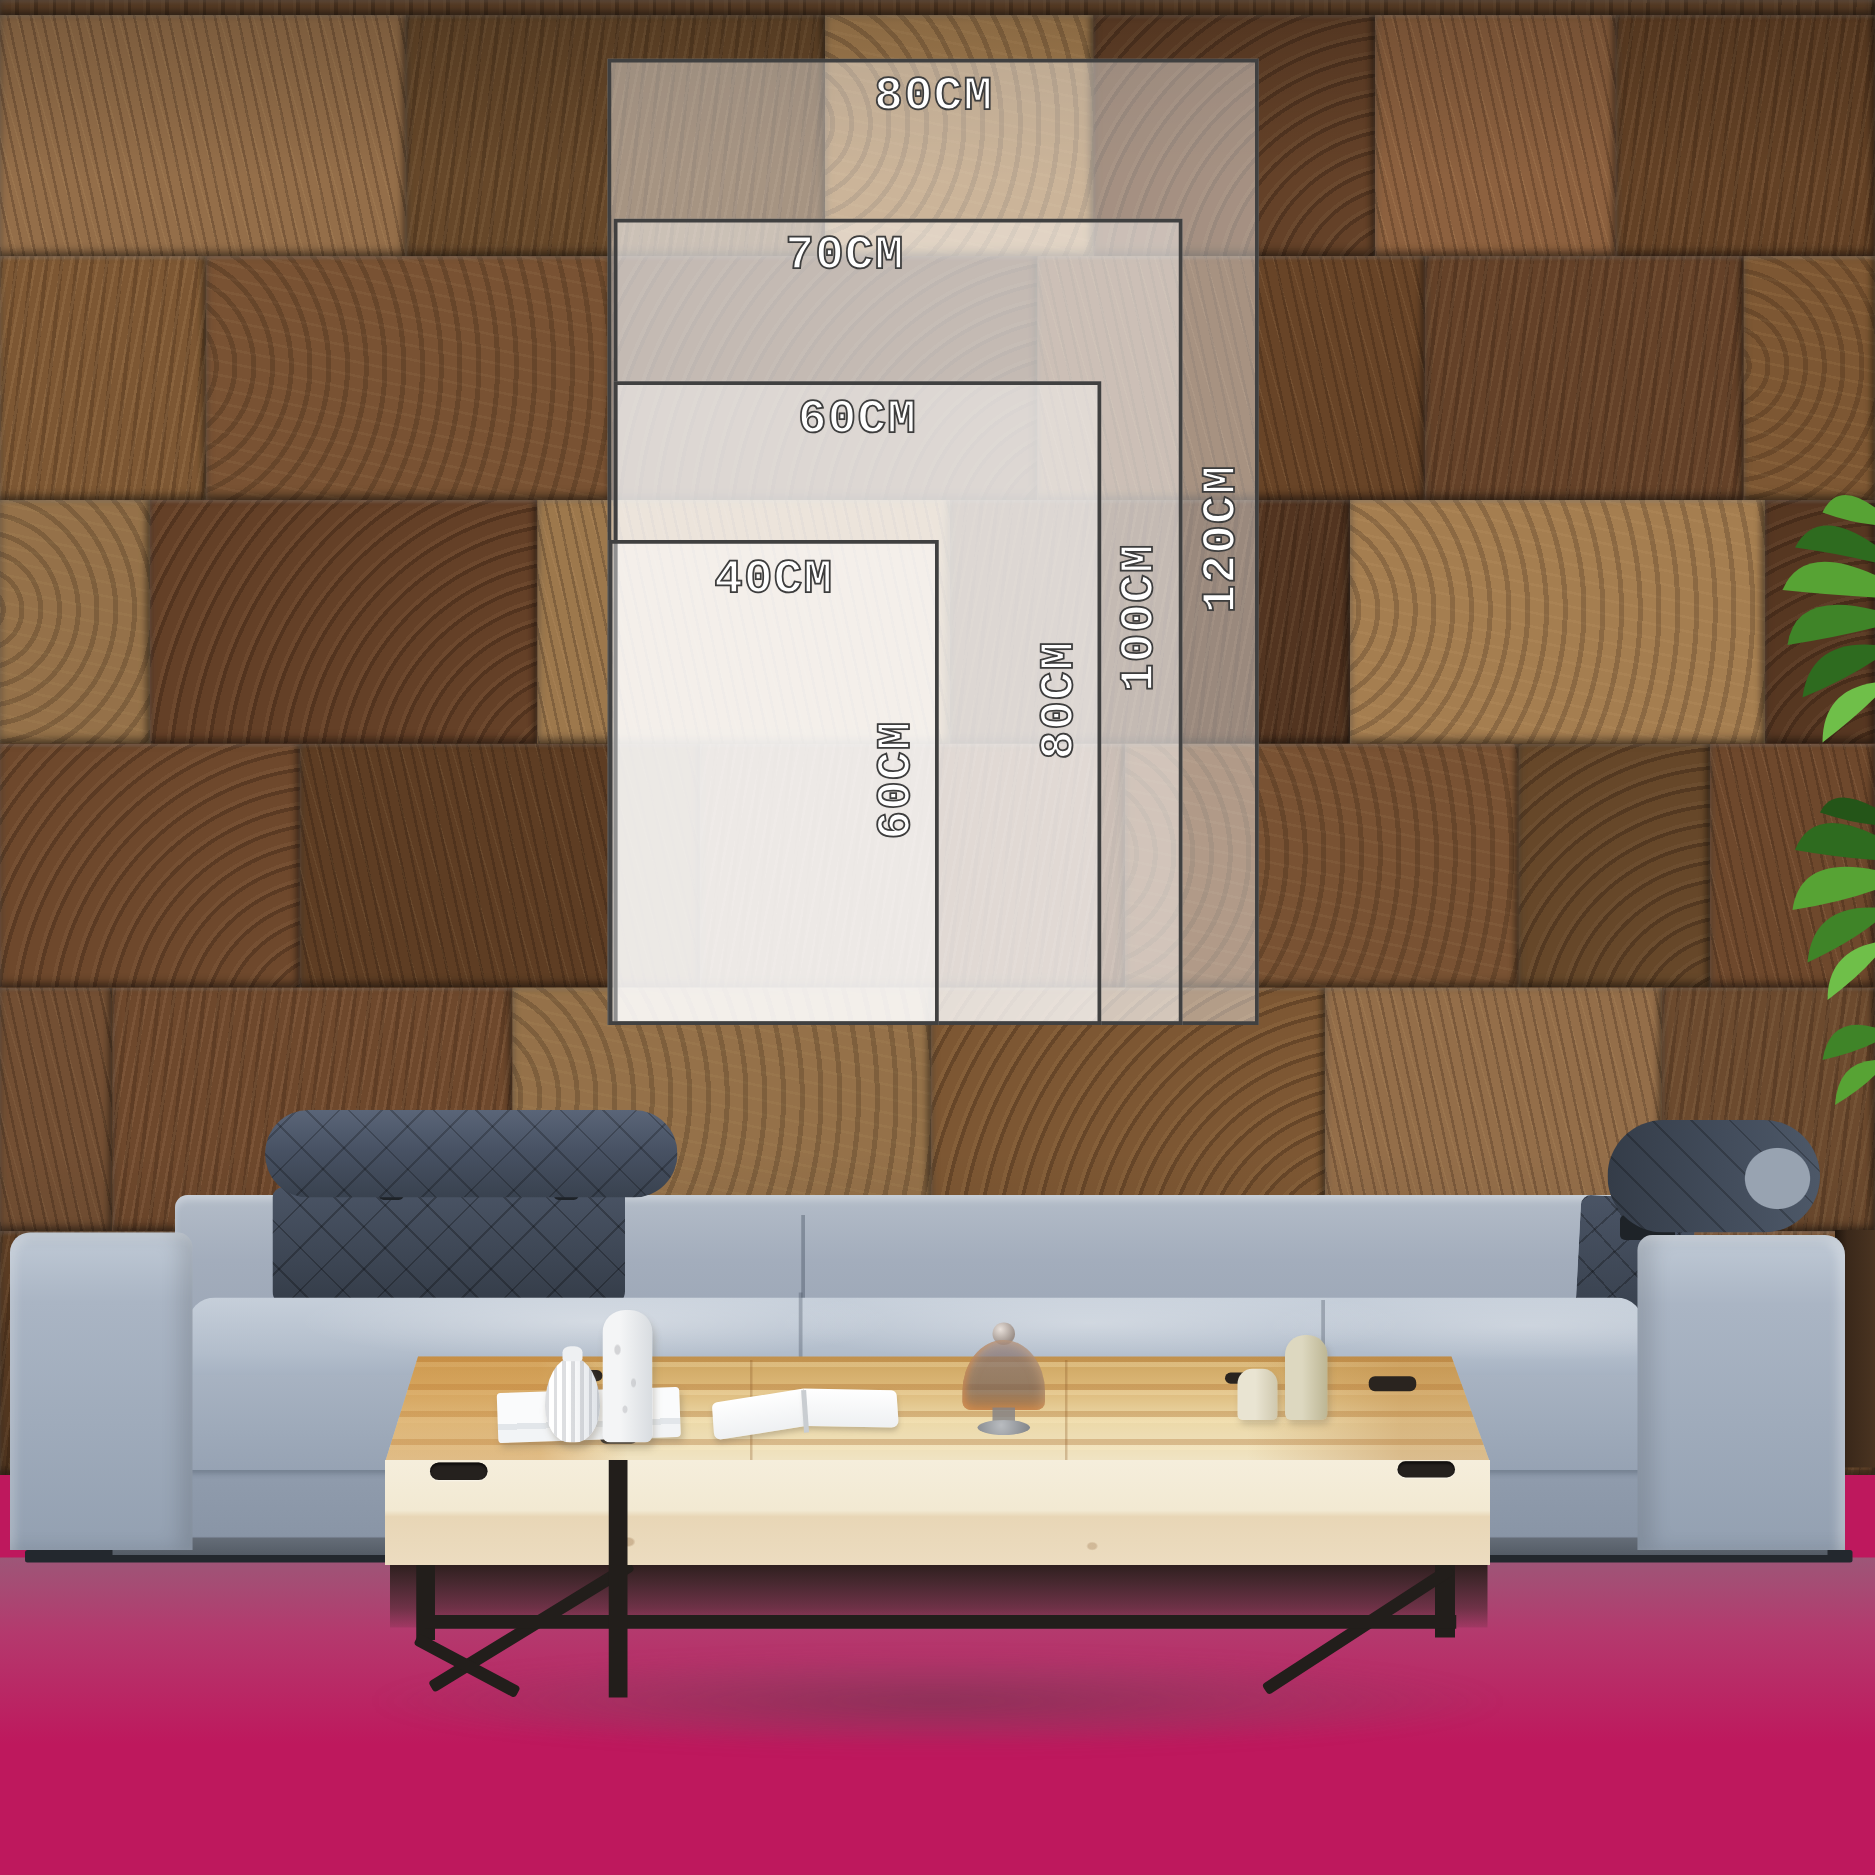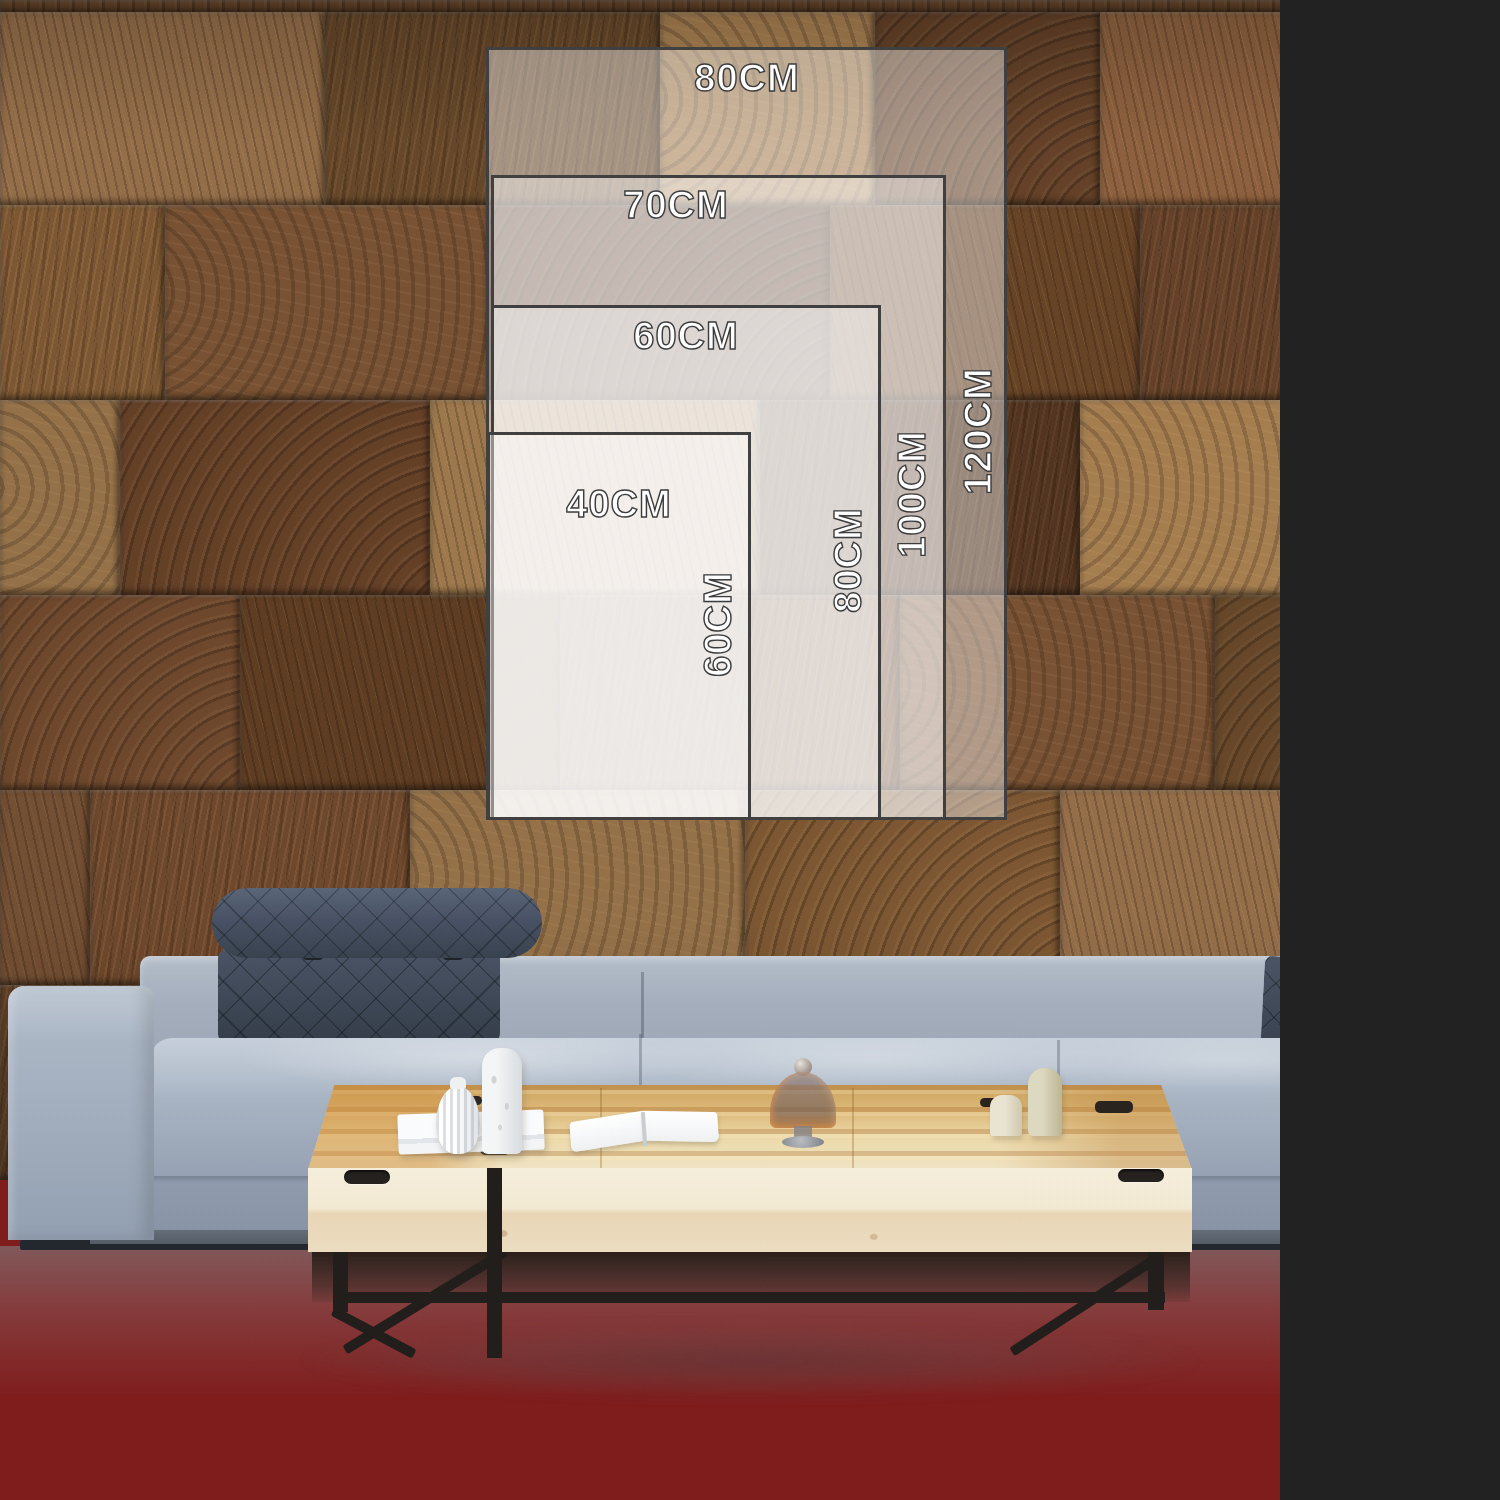--- a/index.html
+++ b/index.html
@@ -1,17 +1,17 @@
 <!DOCTYPE html>
 <html><head>
 <meta charset="utf-8">
 <style>
   html,body{margin:0;padding:0;background:#222;}
-  #stage{position:relative;width:1280px;height:1500px;overflow:hidden;
-         font-family:Liberation Sans, sans-serif;background:#7f1d1d;}
+  #stage{position:relative;width:1500px;height:1500px;overflow:hidden;
+         font-family:Liberation Mono, monospace;background:#be185d;}
   #stage *{box-sizing:border-box;}
 
   
   .wall{position:absolute;left:0;top:0;width:1500px;height:1180px;background:#5d3e27;}
   .block{position:absolute;box-shadow:inset 0 2px 3px rgba(255,255,255,.14),inset 0 -4px 7px rgba(0,0,0,.40),inset 3px 0 5px rgba(255,255,255,.05),inset -3px 0 6px rgba(0,0,0,.35);}
   .g0{background-image:repeating-radial-gradient(circle at 112% 118%,rgba(20,8,2,.22) 0 3px,rgba(255,220,170,.05) 3px 6px,transparent 6px 15px);}
   .g1{background-image:repeating-linear-gradient(78deg,rgba(20,8,2,.20) 0 2px,transparent 2px 9px),repeating-linear-gradient(74deg,rgba(255,215,160,.07) 0 1px,transparent 1px 13px);}
   .g2{background-image:repeating-linear-gradient(101deg,rgba(255,220,170,.08) 0 2px,transparent 2px 7px),repeating-linear-gradient(96deg,rgba(25,10,2,.18) 0 3px,transparent 3px 12px);}
   .g3{background-image:repeating-radial-gradient(circle at -12% 45%,rgba(22,9,2,.18) 0 4px,transparent 4px 15px),repeating-linear-gradient(12deg,rgba(255,215,160,.05) 0 2px,transparent 2px 11px);}
   .wall-shade{position:absolute;left:0;top:0;width:1500px;height:1180px;
@@ -249,21 +249,21 @@
 
   <div>
     <div class="size-rect" style="left:486px;top:47px;width:521px;height:773px;"></div>
     <div class="size-rect" style="left:491px;top:175px;width:455px;height:645px;"></div>
     <div class="size-rect" style="left:491px;top:305px;width:390px;height:515px;"></div>
     <div class="size-rect" style="left:487px;top:432px;width:264px;height:388px;"></div>
 
     <span class="size-label" style="left:747px;top:78px;">80CM</span>
     <span class="size-label" style="left:676px;top:205px;">70CM</span>
     <span class="size-label" style="left:686px;top:336px;">60CM</span>
-    <span class="size-label" style="left:619px;top:464px;margin-top:40px;">40CM</span>
+    <span class="size-label" style="left:619px;top:464px;">40CM</span>
 
     <span class="size-label vert" style="left:978px;top:431px;">120CM</span>
     <span class="size-label vert" style="left:912px;top:494px;">100CM</span>
     <span class="size-label vert" style="left:848px;top:560px;">80CM</span>
     <span class="size-label vert" style="left:718px;top:624px;">60CM</span>
   </div>
 
 </div>
 
 </body></html>

